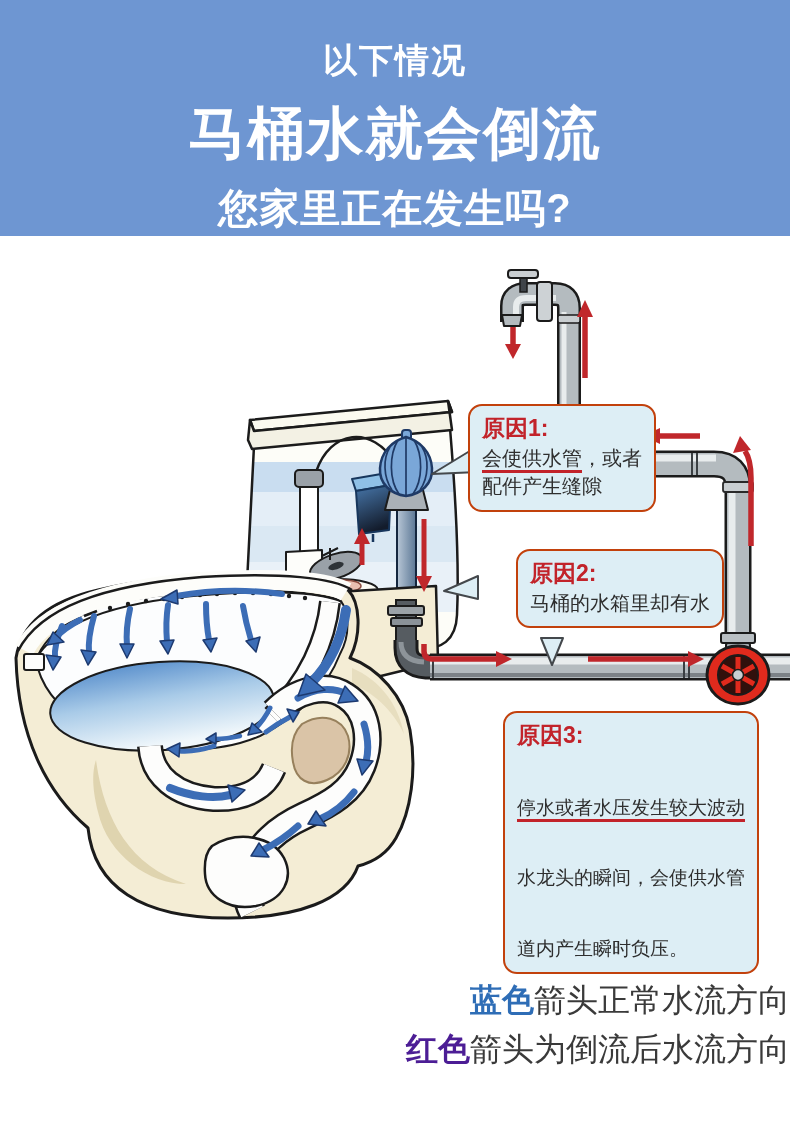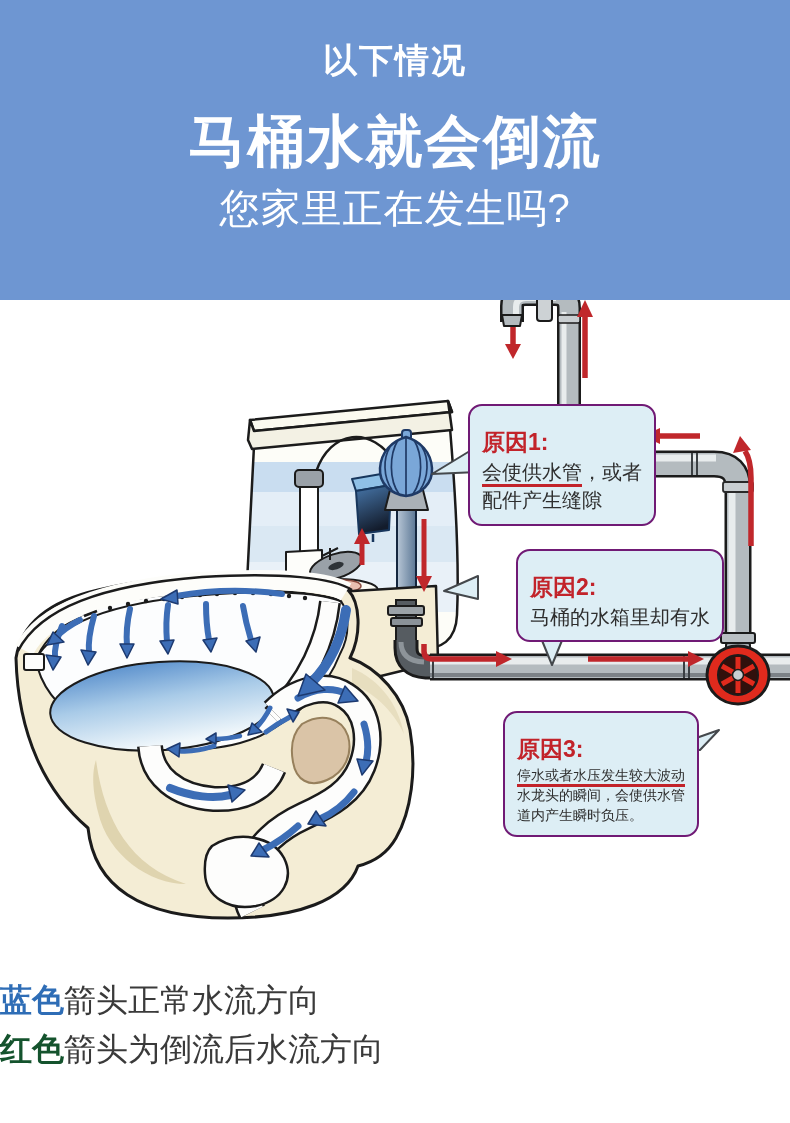--- a/index.html
+++ b/index.html
@@ -1,46 +1,46 @@
 <!DOCTYPE html>
 <html><head>
 <meta charset="utf-8">
 <style>
   html,body{margin:0;padding:0;}
   body{width:790px;height:1123px;background:#ffffff;overflow:hidden;
        font-family:"Liberation Sans","DejaVu Sans",sans-serif;}
   #stage{position:relative;width:790px;height:1123px;background:#ffffff;}
 
   
-  .header{position:absolute;left:0;top:0;width:790px;height:300px;
+  .header{position:absolute;left:0;top:0;width:790px;height:236px;
           background:#6e96d2;color:#ffffff;text-align:center;z-index:2;}
   .header .sub{margin-top:38px;font-size:34px;font-weight:600;letter-spacing:2px;}
-  .header .big{margin-top:20px;font-size:57px;font-weight:800;letter-spacing:2px;}
-  .header .ques{margin-top:0;font-size:40px;font-weight:400;letter-spacing:1px;}
+  .header .big{margin-top:12px;font-size:57px;font-weight:800;letter-spacing:2px;}
+  .header .ques{margin-top:8px;font-size:40px;font-weight:700;letter-spacing:1px;}
 
   
   #diagram{position:absolute;left:0;top:0;width:790px;height:1123px;z-index:1;}
 
   
-  .callout{position:absolute;z-index:3;background:#ddeef5;border:2px solid #701a75;
-           border-radius:14px;padding:22px 12px 9px 12px;}
+  .callout{position:absolute;z-index:3;background:#ddeef5;border:2px solid #c2410c;
+           border-radius:14px;padding:8px 12px 9px 12px;}
   .callout .ct{color:#c2232a;font-weight:800;font-size:23px;line-height:1.3;}
   .callout .cl{color:#2e2e2e;font-size:20px;font-weight:500;line-height:1.42;white-space:nowrap;}
   .callout .ul{border-bottom:3px solid #c2232a;padding-bottom:1px;}
   #callout1{left:468px;top:404px;}
   #callout2{left:468px;top:549px;margin-left:48px;}
   #callout3{left:503px;top:711px;}
-  #callout3 .cl{font-size:14px;line-height:1.45;}
+  #callout3 .cl{font-size:19px;line-height:1.45;margin-top:43px;}
 
   
-  .legend{position:absolute;left:0;top:976px;width:790px;text-align:left;z-index:2;
+  .legend{position:absolute;left:0;top:976px;width:790px;text-align:right;z-index:2;
           color:#3a3a3a;font-size:32px;font-weight:500;}
   .legend .row{line-height:49px;}
   .legend .blue{color:#2e6db6;font-weight:800;}
-  .legend .red{color:#14532d;font-weight:800;}
+  .legend .red{color:#4c1d95;font-weight:800;}
 </style>
 </head>
 <body>
 
 <div id="stage">
 
   <div class="header">
     <div class="sub">以下情况</div>
     <div class="big">马桶水就会倒流</div>
     <div class="ques">您家里正在发生吗?</div>

